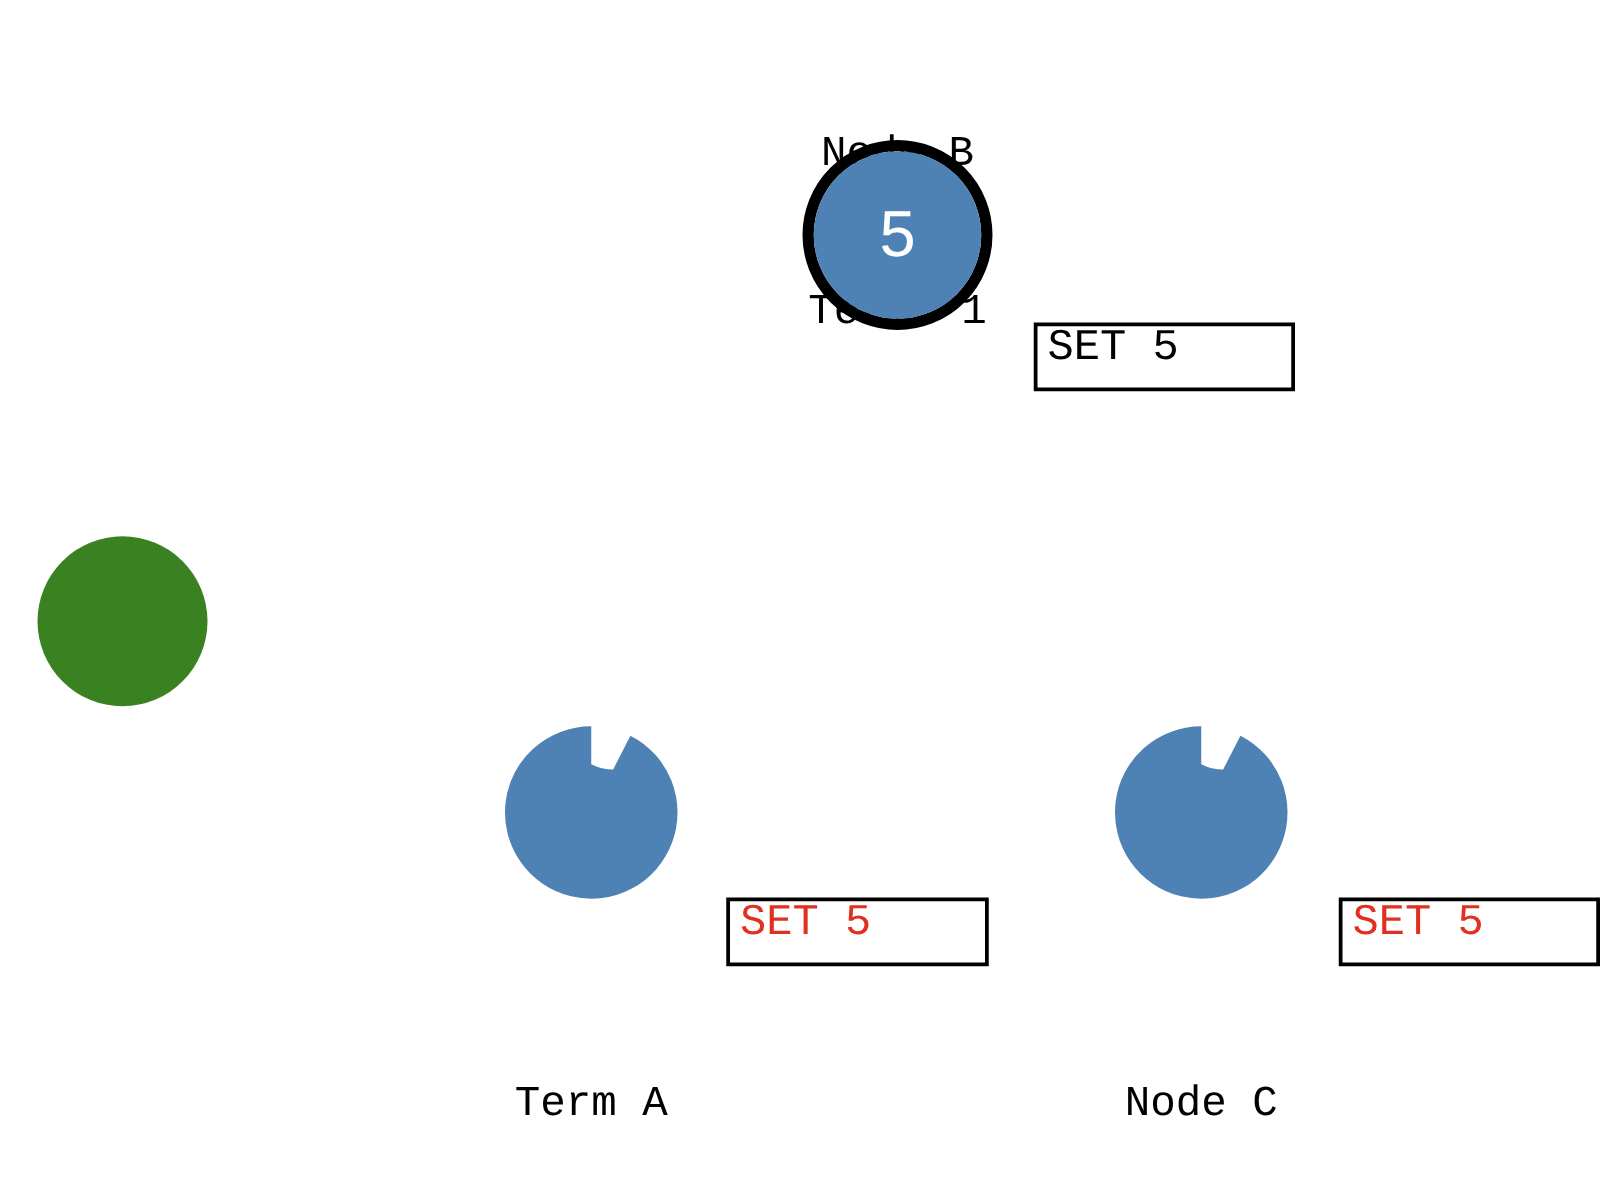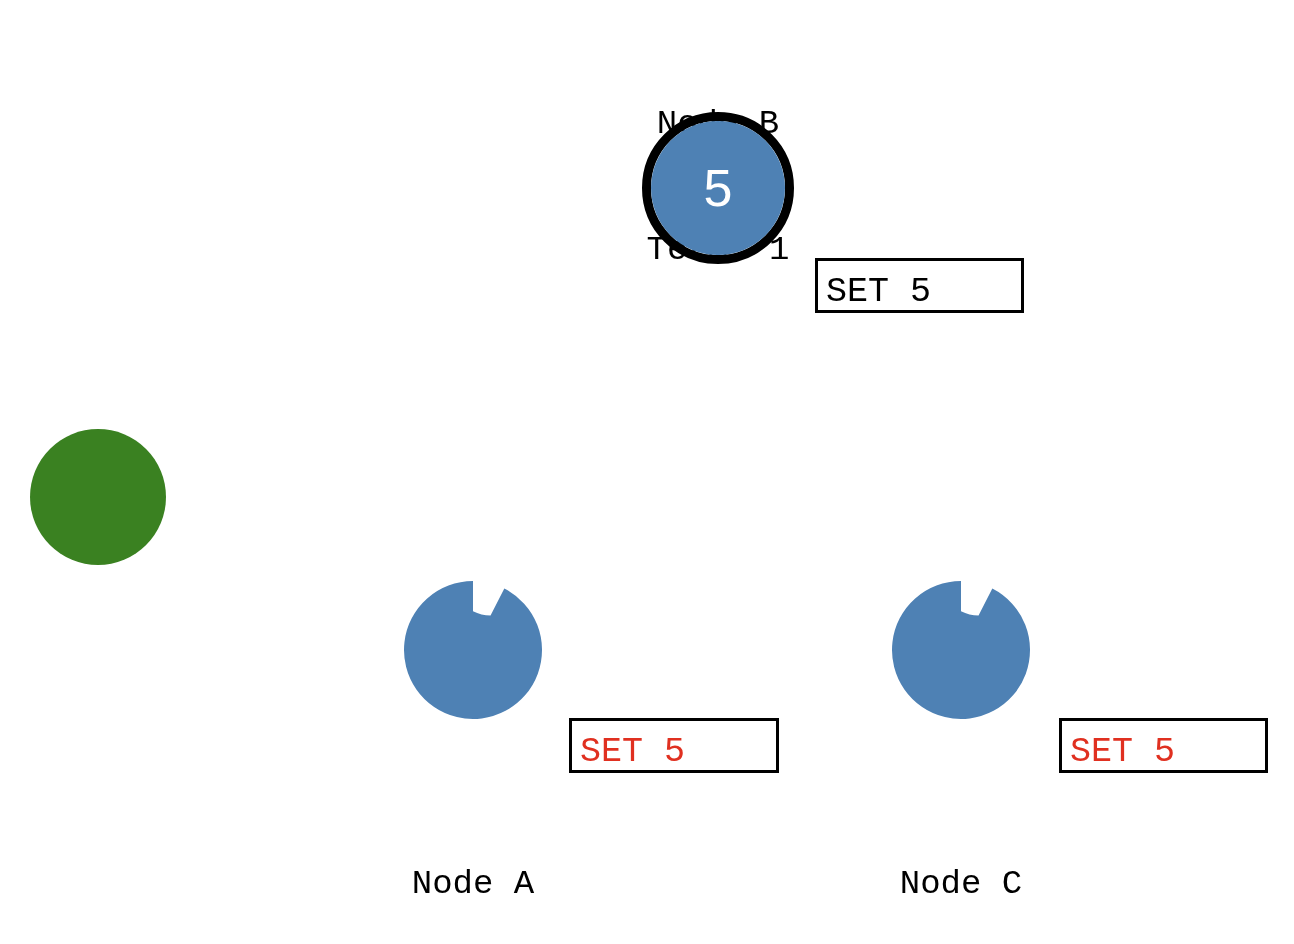--- a/index.html
+++ b/index.html
@@ -51,27 +51,28 @@
     pointer-events: none;
   }
 
   
   .msg-box {
     position: absolute;
     box-sizing: border-box;
     border: 3px solid #000000;
     background: #ffffff;
     display: flex;
-    align-items: flex-end;
+    align-items: flex-start;
     justify-content: flex-start;
     padding-left: 8px;
     font-family: "Liberation Mono", "DejaVu Sans Mono", monospace;
     font-size: 35px;
     line-height: 1;
     white-space: pre;
+    margin-left: 12px;
   }
   .msg-box.black-text { color: #000000; }
   .msg-box.red-text   { color: #e03020; }
 </style>
 </head>
 <body>
 
 <div id="stage" style="width: 1294px; height: 944px; background: rgb(255, 255, 255);">
 
   <div class="label-block" id="labels-b" style="width: 400px; left: 518px; top: 19px;">
@@ -103,21 +104,21 @@
         <path d="M 100.32534448202873 7.520549831002626 A 69 69 0 0 1 52.89226989394255 136.0935245074397 A 69 69 0 0 1 69 0 L 69 30.36 A 38.64 38.64 0 0 0 86.54219290993609 34.57150790536147 Z" fill="#4e81b4"></path>
       </svg>
     <div class="node-value"></div>
   </div>
 
   <div class="msg-box red-text" id="box-a" style="left: 569px; top: 718px; width: 210px; height: 55px; color: rgb(224, 48, 32); border-color: rgb(0, 0, 0); background: rgb(255, 255, 255);">
     <span>SET 5</span>
   </div>
 
   <div class="label-block" id="labels-a" style="width: 400px; left: 273px; top: 779px;">
-    <span class="line">Node A</span>
+    <span class="line">Term A</span>
     
     
   </div>
 
   <div class="node-wrap" id="node-c" style="width: 138px; height: 138px; left: 892px; top: 581px;">
     <svg class="node-svg" id="node-c-svg" width="138" height="138" viewBox="0 0 138 138">
         <path d="M 100.32534448202873 7.520549831002626 A 69 69 0 0 1 52.89226989394255 136.0935245074397 A 69 69 0 0 1 69 0 L 69 30.36 A 38.64 38.64 0 0 0 86.54219290993609 34.57150790536147 Z" fill="#4e81b4"></path>
       </svg>
     <div class="node-value"></div>
   </div>

